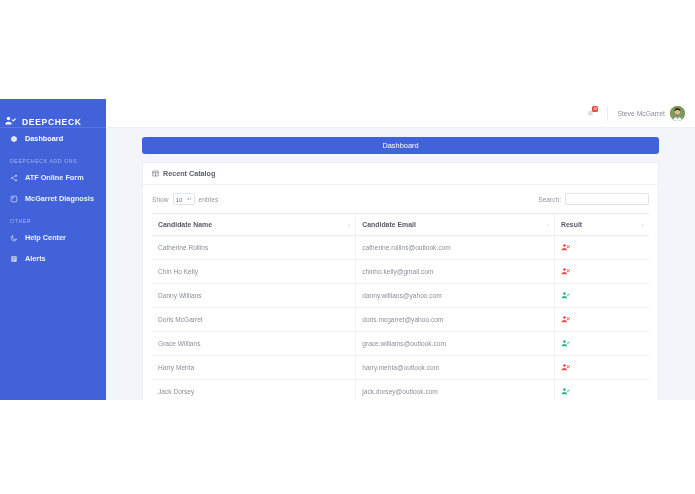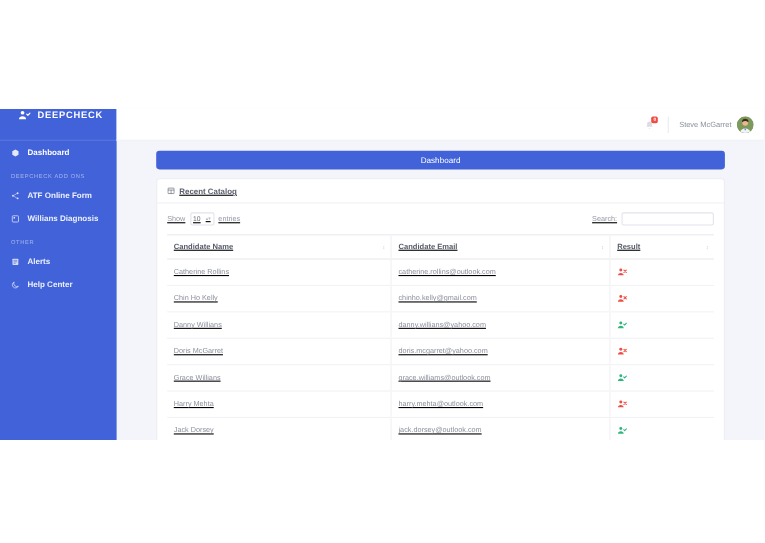--- a/index.html
+++ b/index.html
@@ -19,22 +19,22 @@
 
   
   .sidebar {
     width: 106px; min-width: 106px; height: 301px;
     background: #4162d8;
     color: #ffffff;
     padding-top: 0;
   }
   .brand {
     height: 28px;
-    display: flex; align-items: flex-start;
-    padding-left: 16px;
+    display: flex; align-items: flex-end;
+    padding-left: 4px;
     gap: 6px;
   }
   .brand-text {
     font-size: 8.5px; font-weight: bold; letter-spacing: 0.7px;
     color: #ffffff;
   }
   .brand-icon { width: 12px; height: 12px; display:block; }
   .nav-divider {
     height: 1px; background: rgba(255,255,255,0.13);
     margin: 0 0 0 0;
@@ -89,21 +89,20 @@
     height: 17px; border-radius: 3px;
     display: flex; align-items: center; justify-content: center;
     font-size: 7.4px;
     cursor: pointer;
   }
   .card {
     margin-top: 8px;
     background: #ffffff;
     border: 1px solid #edeef3;
     border-radius: 3px;
-    text-decoration: underline;
   }
   .card-head {
     display: flex; align-items: center; gap: 4px;
     padding: 6px 9px;
     border-bottom: 1px solid #f0f1f5;
     font-size: 7.2px; color: #5a5f6e; font-weight: bold;
   }
   .grid-ico { width: 7px; height: 7px; display:block; }
   .card-body { padding: 8px 9px 0 9px; }
   .table-controls {
@@ -183,38 +182,38 @@
         <path d="M8 10.5L15.5 6.3M8 13.5L15.5 17.7" stroke="#ffffff" stroke-width="1.6"></path>
       </svg>
       <span>ATF Online Form</span>
     </div>
 
     <div class="nav-item">
       <svg class="nav-ico" viewBox="0 0 24 24">
         <rect x="3.5" y="3.5" width="17" height="17" rx="2" fill="none" stroke="#ffffff" stroke-width="2"></rect>
         <rect x="7" y="7" width="4" height="4" fill="#ffffff"></rect>
       </svg>
-      <span>Willians Diagnosis</span>
+      <span>McGarret Diagnosis</span>
     </div>
 
     <div class="nav-section-label">OTHER</div>
+
+    <div class="nav-item">
+      <svg class="nav-ico" viewBox="0 0 24 24">
+        <path d="M20 15.5A8.5 8.5 0 0 1 8.5 4 8.6 8.6 0 1 0 20 15.5z" fill="none" stroke="#ffffff" stroke-width="2"></path>
+      </svg>
+      <span>Help Center</span>
+    </div>
 
     <div class="nav-item">
       <svg class="nav-ico" viewBox="0 0 24 24">
         <rect x="4" y="3.5" width="16" height="17" rx="1.6" fill="#ffffff" opacity="0.9"></rect>
         <path d="M7 8h10M7 12h10M7 16h6" stroke="#4162d8" stroke-width="1.6"></path>
       </svg>
       <span>Alerts</span>
-    </div>
-
-    <div class="nav-item">
-      <svg class="nav-ico" viewBox="0 0 24 24">
-        <path d="M20 15.5A8.5 8.5 0 0 1 8.5 4 8.6 8.6 0 1 0 20 15.5z" fill="none" stroke="#ffffff" stroke-width="2"></path>
-      </svg>
-      <span>Help Center</span>
     </div>
   </div>
 
   <div class="right">
 
     <div class="topbar">
       <div class="bell-wrap">
         <svg class="bell-ico" viewBox="0 0 24 24">
           <path d="M12 2.5a6 6 0 0 0-6 6v4l-2 3h16l-2-3v-4a6 6 0 0 0-6-6z" fill="#9aa0ad"></path>
           <path d="M9.8 18.5a2.3 2.3 0 0 0 4.4 0z" fill="#9aa0ad"></path>

